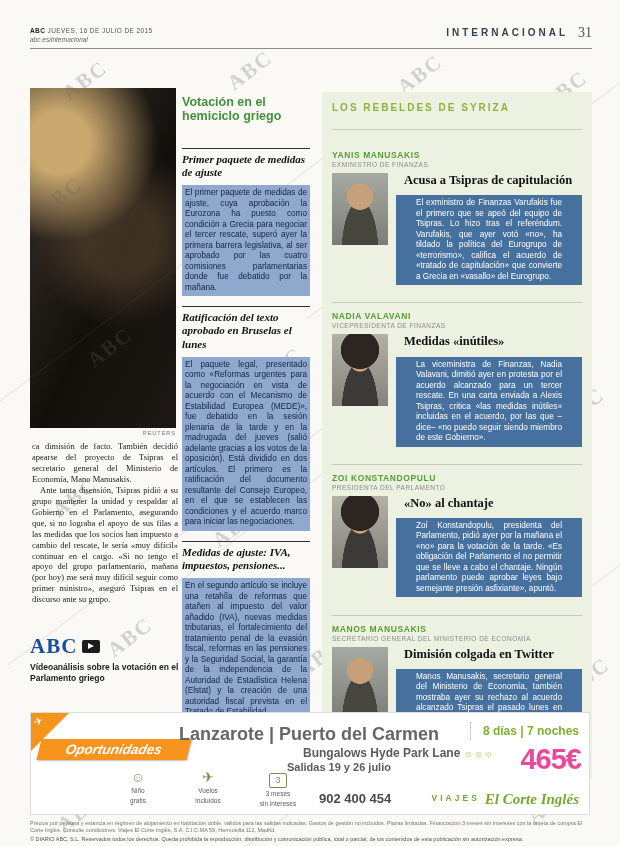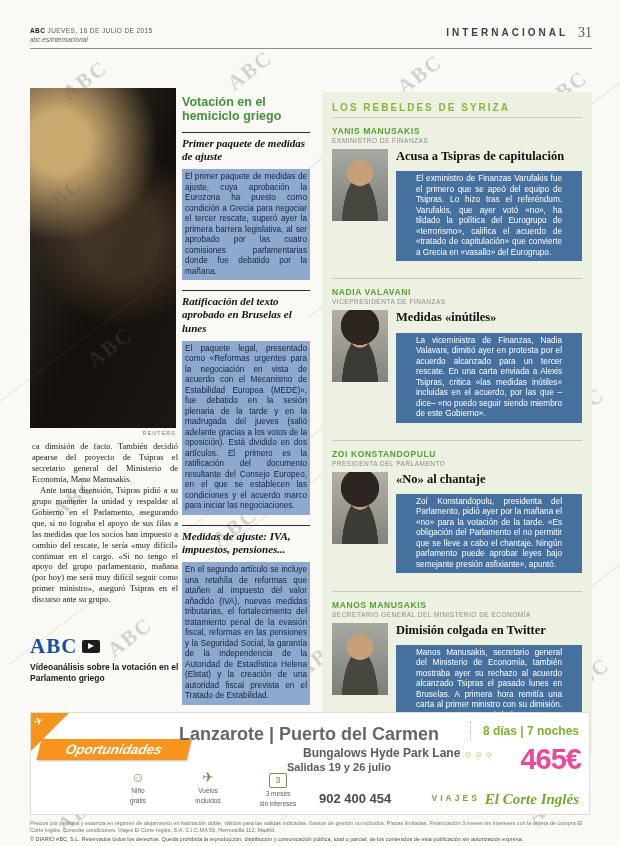--- a/index.html
+++ b/index.html
@@ -28,46 +28,46 @@
   .article p{margin:0;}
   .article p + p{text-indent:8px;}
   .abc-logo-row{position:absolute;left:30px;top:634px;display:flex;align-items:center;gap:5px;}
   .abc-logo{font-family:"Liberation Serif",serif;font-weight:bold;font-size:21px;color:#15509e;letter-spacing:1px;}
   .play-badge{width:18px;height:13px;background:#1c1c1c;border-radius:2px;position:relative;}
   .play-badge::after{content:"";position:absolute;left:6px;top:3px;border-left:6px solid #fff;
     border-top:3.5px solid transparent;border-bottom:3.5px solid transparent;}
   .video-note{position:absolute;left:30px;top:662px;width:150px;font-size:8.5px;font-weight:bold;color:#1c1c1c;line-height:1.25;}
   
   .col-mid{position:absolute;left:182px;top:95px;width:128px;z-index:6;}
-  .kicker{font-size:12.5px;line-height:1.15;font-weight:bold;color:#44913c;margin-bottom:8px;}
+  .kicker{font-size:12.5px;line-height:1.15;font-weight:bold;color:#44913c;margin-bottom:24px;}
   .xhead{font-family:"Liberation Serif",serif;font-style:italic;font-weight:bold;font-size:11px;
          line-height:1.2;color:#111;border-top:1px solid #2e2e2e;padding-top:4px;margin:0 0 6px 0;}
   .hl-mid{background:#8ea9cd;color:#13233f;font-size:8.2px;line-height:1.28;text-align:justify;
           padding:3px 3px;margin:0 0 10px 0;}
   
   .panel{position:absolute;left:322px;top:92px;width:270px;background:#edf1e2;padding:10px 10px 12px 10px;
          box-sizing:border-box;z-index:6;}
   .panel-title{font-size:10px;letter-spacing:2px;color:#8cb43e;font-weight:bold;
-               border-bottom:1px solid #c9d2ae;padding-bottom:4px;margin-bottom:8px;}
+               border-bottom:1px solid #c9d2ae;padding-bottom:16px;margin-bottom:20px;}
   .p-name{font-size:8.5px;font-weight:bold;letter-spacing:.6px;color:#55a035;}
   .p-role{font-size:6.5px;letter-spacing:.5px;color:#8a8a8a;margin-top:1px;}
   .p-row{display:flex;gap:8px;margin-top:5px;}
   .p-photo{flex:0 0 56px;width:56px;height:72px;
     background:
       radial-gradient(circle at 50% 33%, #c7a07a 0 23%, rgba(0,0,0,0) 24%),
       radial-gradient(ellipse at 50% 112%, #46463f 0 46%, rgba(0,0,0,0) 47%),
       linear-gradient(#a6aaa2,#7b7e77);}
   .p-photo.v2{background:
       radial-gradient(circle at 50% 22%, #2d2620 0 30%, rgba(0,0,0,0) 31%),
       radial-gradient(circle at 50% 38%, #c7a07a 0 19%, rgba(0,0,0,0) 20%),
       radial-gradient(ellipse at 50% 112%, #3c3a36 0 46%, rgba(0,0,0,0) 47%),
       linear-gradient(#b3b0a6,#84827a);}
   .p-text{flex:1;}
   .p-head{font-family:"Liberation Serif",serif;font-weight:bold;font-size:12.5px;line-height:1.12;
-          color:#111;margin:0 0 4px 0;}
+          color:#111;margin:0 0 4px 8px;}
   .hl-right{background:#46719f;color:#fff;font-size:8.2px;line-height:1.28;text-align:justify;padding:3px 20px;}
   .p-sep{border-top:1px solid #c6cbb2;margin:9px 0 8px 0;}
   
   .ad{position:absolute;left:30px;top:712px;width:560px;height:103px;background:#fff;
       border:1px solid #ddd;box-sizing:border-box;z-index:6;}
   .ad-corner{position:absolute;left:0;top:0;width:0;height:0;
       border-top:38px solid #f7941d;border-right:38px solid transparent;}
   .ad-corner-plane{position:absolute;left:3px;top:2px;color:#fff;font-size:11px;transform:rotate(-18deg);}
   .ad-ribbon{position:absolute;left:8px;top:26px;width:150px;height:21px;background:#f7941d;
       transform:skewX(-14deg);color:#fff;font-weight:bold;font-style:italic;font-size:13.5px;

